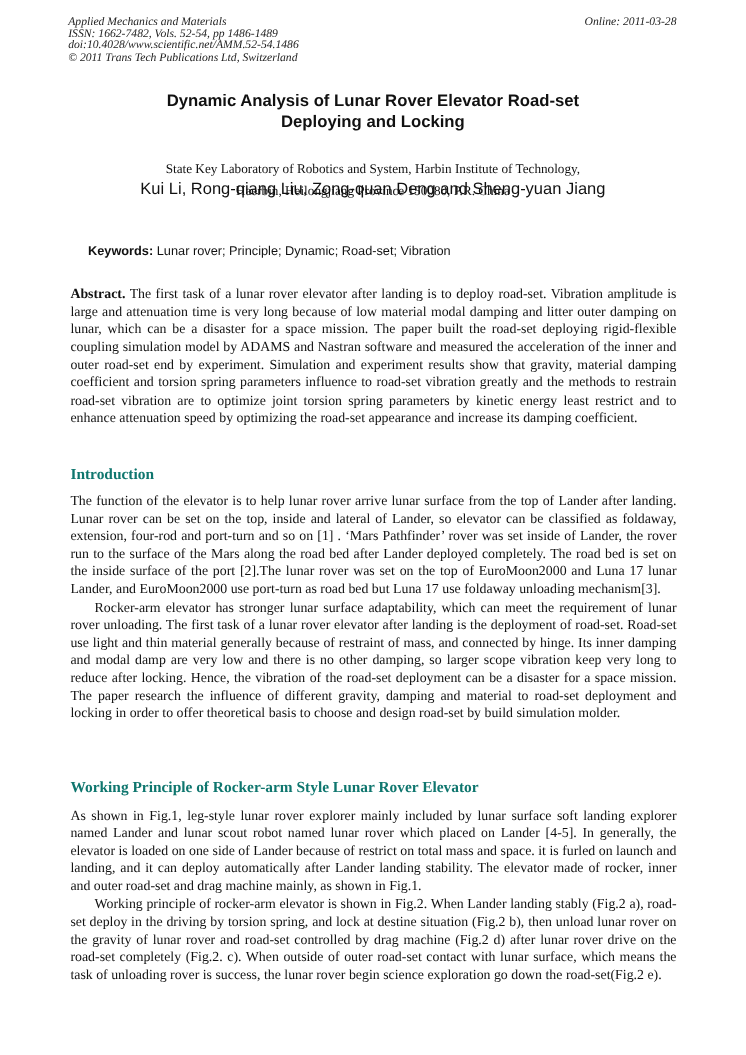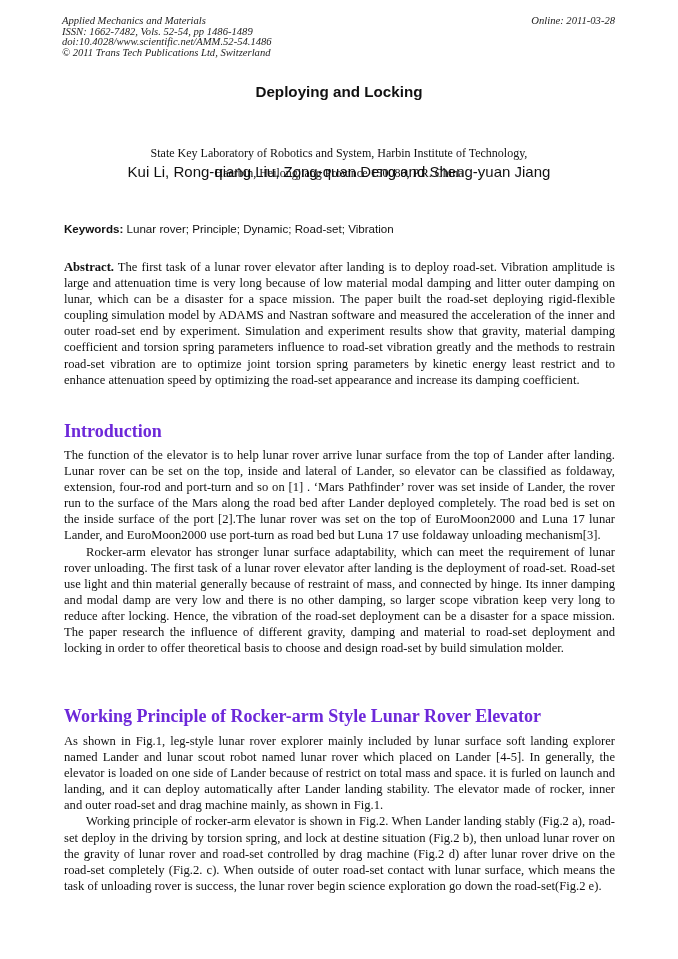--- a/index.html
+++ b/index.html
@@ -31,50 +31,51 @@
       position: absolute; left: 0; width: 678px;
       text-align: center;
       font-family: Liberation Serif, serif;
       font-size: 12px; line-height: 14px; color: #111;
     }
     .keywords {
       position: absolute; left: 64px; top: 222px;
       font-family: "Liberation Sans", sans-serif;
       font-size: 11.6px; line-height: 14px; color: #111;
     }
-    .keywords b { font-weight: bold; }
+    .keywords b { font-weight: bold; margin-left: 16px; }
     .body-text {
       position: absolute; left: 64px; width: 551px;
       font-family: "Liberation Serif", serif;
       font-size: 12.6px; line-height: 16.1px; color: #111;
       text-align: justify;
     }
     .body-text p { margin: 0; }
     .indent { text-indent: 22px; }
     .section-heading {
       position: absolute; left: 64px;
       font-family: "Liberation Serif", serif; font-weight: bold;
-      font-size: 18px; line-height: 15px; color: #6d28d9;
+      font-size: 14px; line-height: 15px; color: #0f766e;
     }
     .abstract-label { font-weight: bold; margin-top: 22px; }
   </style>
 </head>
 <body>
 
 <div class="page">
 
   <div class="hdr-left">
     <div>Applied Mechanics and Materials</div>
     <div>ISSN: 1662-7482, Vols. 52-54, pp 1486-1489</div>
     <div>doi:10.4028/www.scientific.net/AMM.52-54.1486</div>
     <div>© 2011 Trans Tech Publications Ltd, Switzerland</div>
   </div>
   <div class="hdr-right">Online: 2011-03-28</div>
 
   <div class="title">
+    <div>Dynamic Analysis of Lunar Rover Elevator Road-set</div>
     <div>Deploying and Locking</div>
   </div>
 
   <div class="authors">Kui Li, Rong-qiang Liu, Zong-quan Deng and Sheng-yuan Jiang</div>
 
   <div class="affil" style="top:146px;">State Key Laboratory of Robotics and System, Harbin Institute of Technology,</div>
   <div class="affil" style="top:166px;">Haerbin, Heilongjiang Province 150080, P.R. China</div>
 
   <div class="keywords">
     <b>Keywords:</b>

